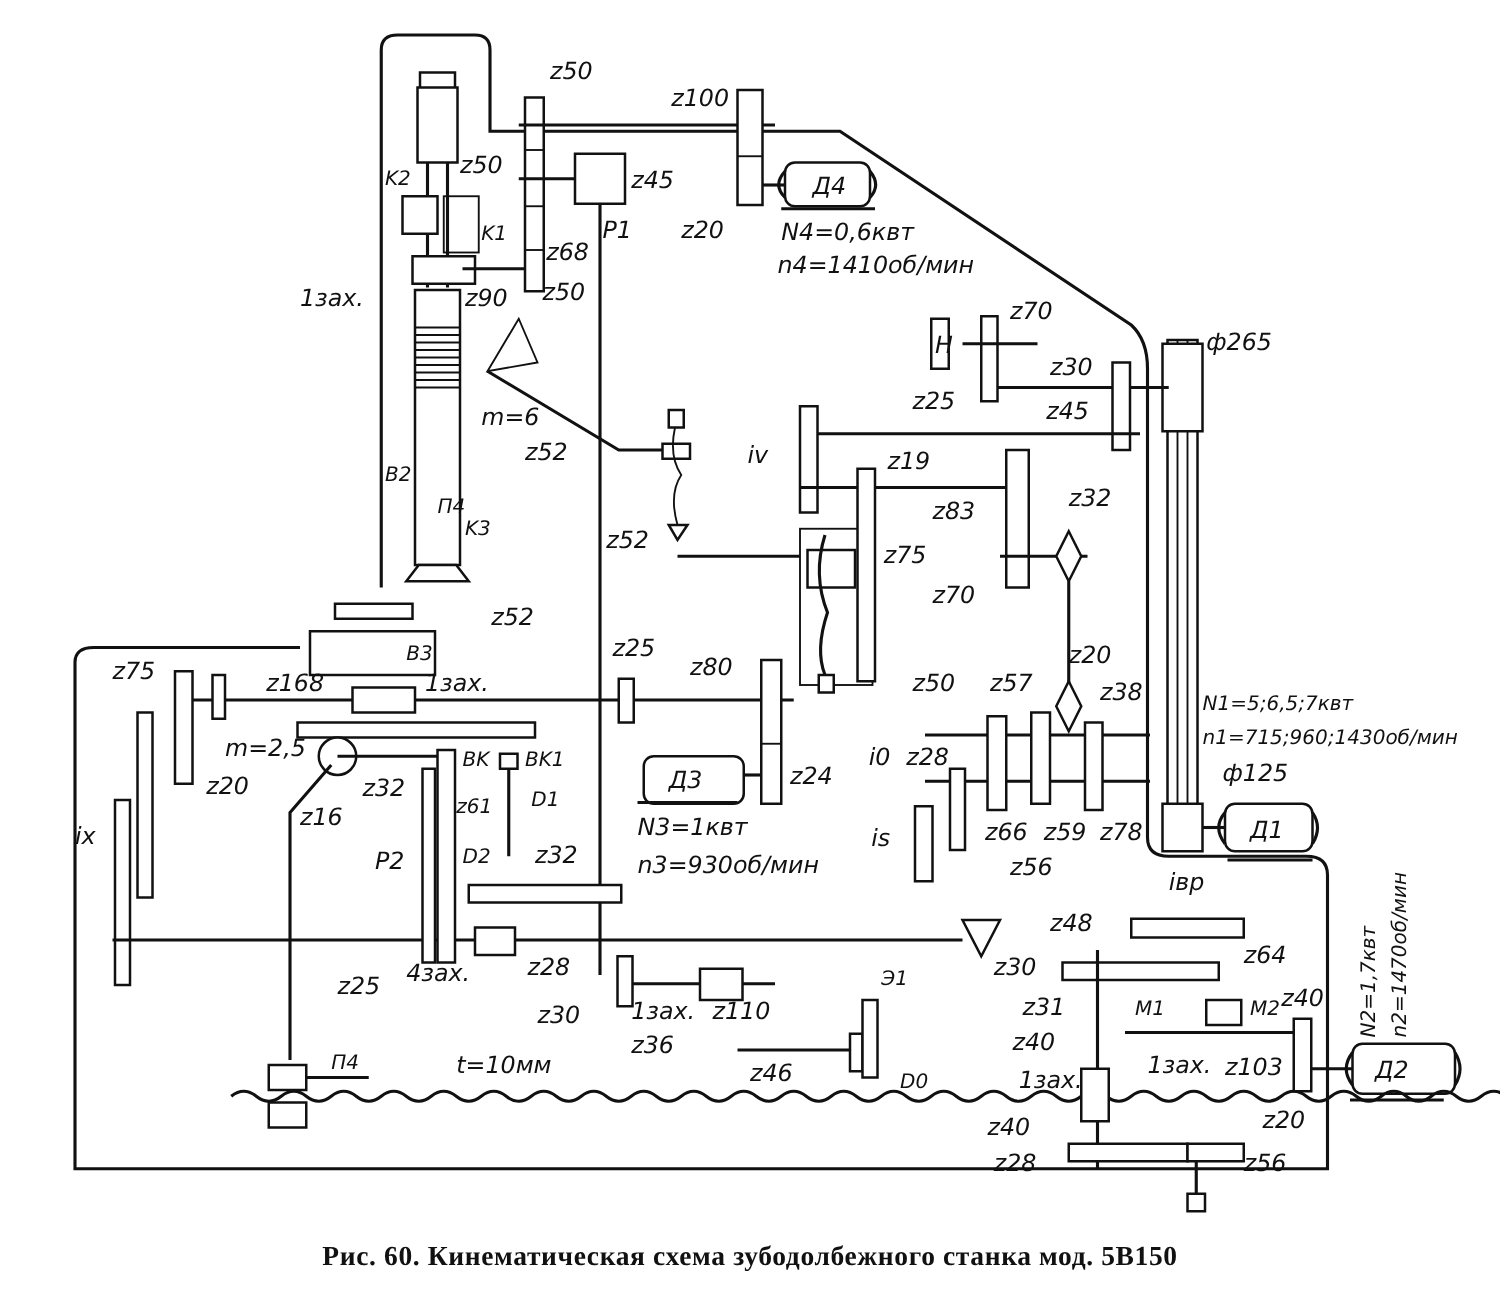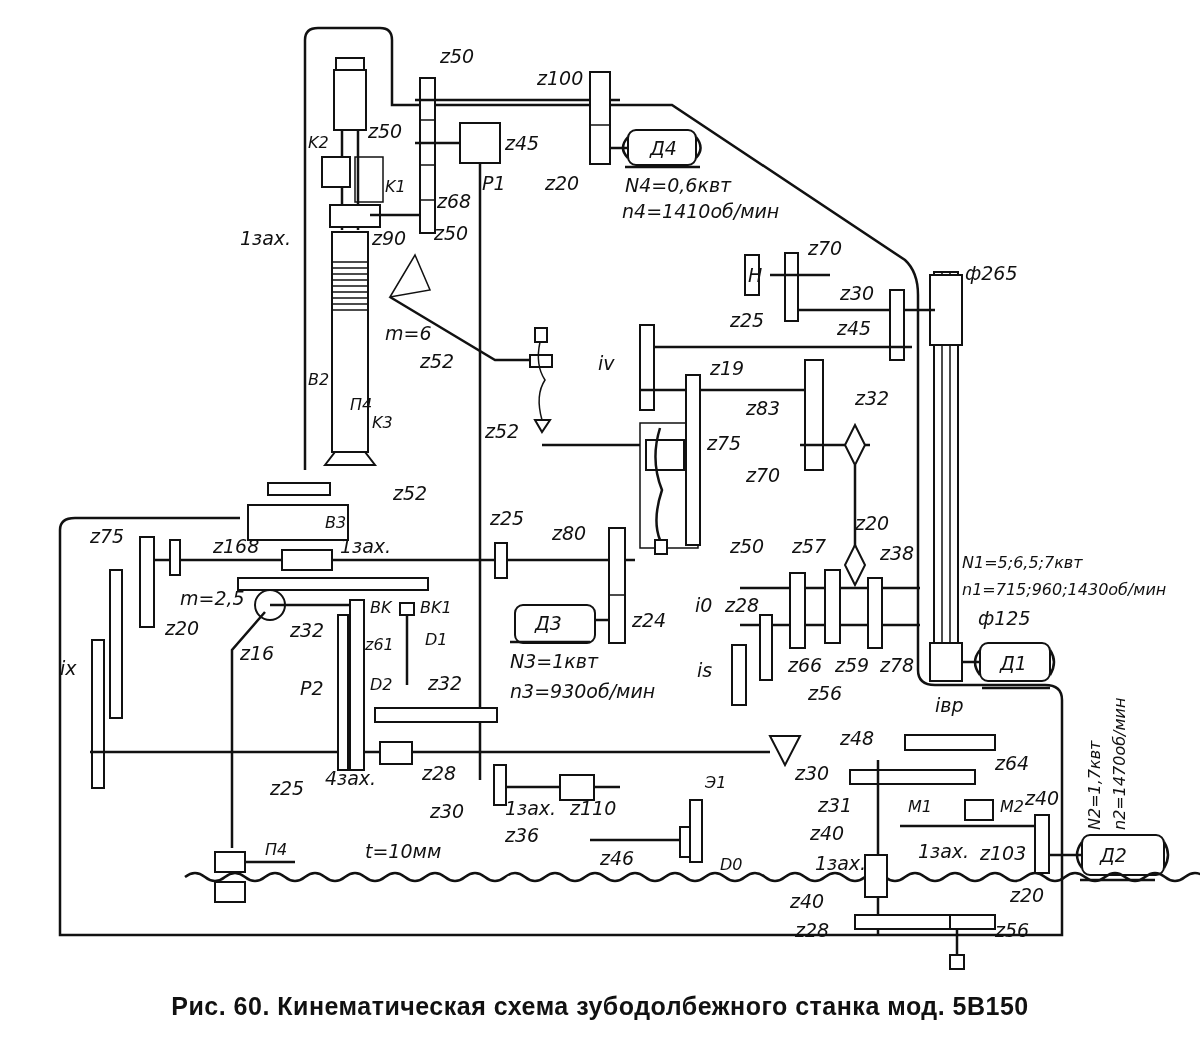--- a/index.html
+++ b/index.html
@@ -1,20 +1,20 @@
 <!DOCTYPE html>
 <html><head>
 <meta charset="utf-8">
 <style>
   html,body{margin:0;padding:0;background:#fff;}
   body{width:1200px;height:1047px;position:relative;overflow:hidden;font-family:"DejaVu Sans",sans-serif;}
   #diagram{position:absolute;left:0;top:0;}
   .lbl{font-family:"DejaVu Sans",sans-serif;font-style:italic;font-size:19px;fill:#111;}
   .lbl-sm{font-family:"DejaVu Sans",sans-serif;font-style:italic;font-size:16px;fill:#111;}
-  .caption{position:absolute;left:0;width:1200px;top:992px;text-align:center;font-family:Liberation Sans, sans-serif;font-weight:bold;font-size:25px;color:#111;letter-spacing:0.5px;}
+  .caption{position:absolute;left:0;width:1200px;top:992px;text-align:center;font-family:Liberation Serif, serif;font-weight:bold;font-size:22px;color:#111;letter-spacing:0.5px;}
   .ln{stroke:#111;fill:none;stroke-width:2.5;}
   .thin{stroke:#111;fill:none;stroke-width:1.5;}
   .gear{stroke:#111;fill:#fff;stroke-width:2;}
 </style>
 </head>
 <body>
 
 <svg id="diagram" width="1200" height="1047" viewBox="0 0 1200 1047">
 
   <path class="ln" d="M305,470 L305,40 Q305,28 318,28 L380,28 Q392,28 392,40 L392,105 L672,105 L905,260 Q918,272 918,295 L918,670 Q918,685 935,685 L1045,685 Q1062,685 1062,700 L1062,935 L60,935 L60,530 Q60,518 75,518 L240,518"></path>

